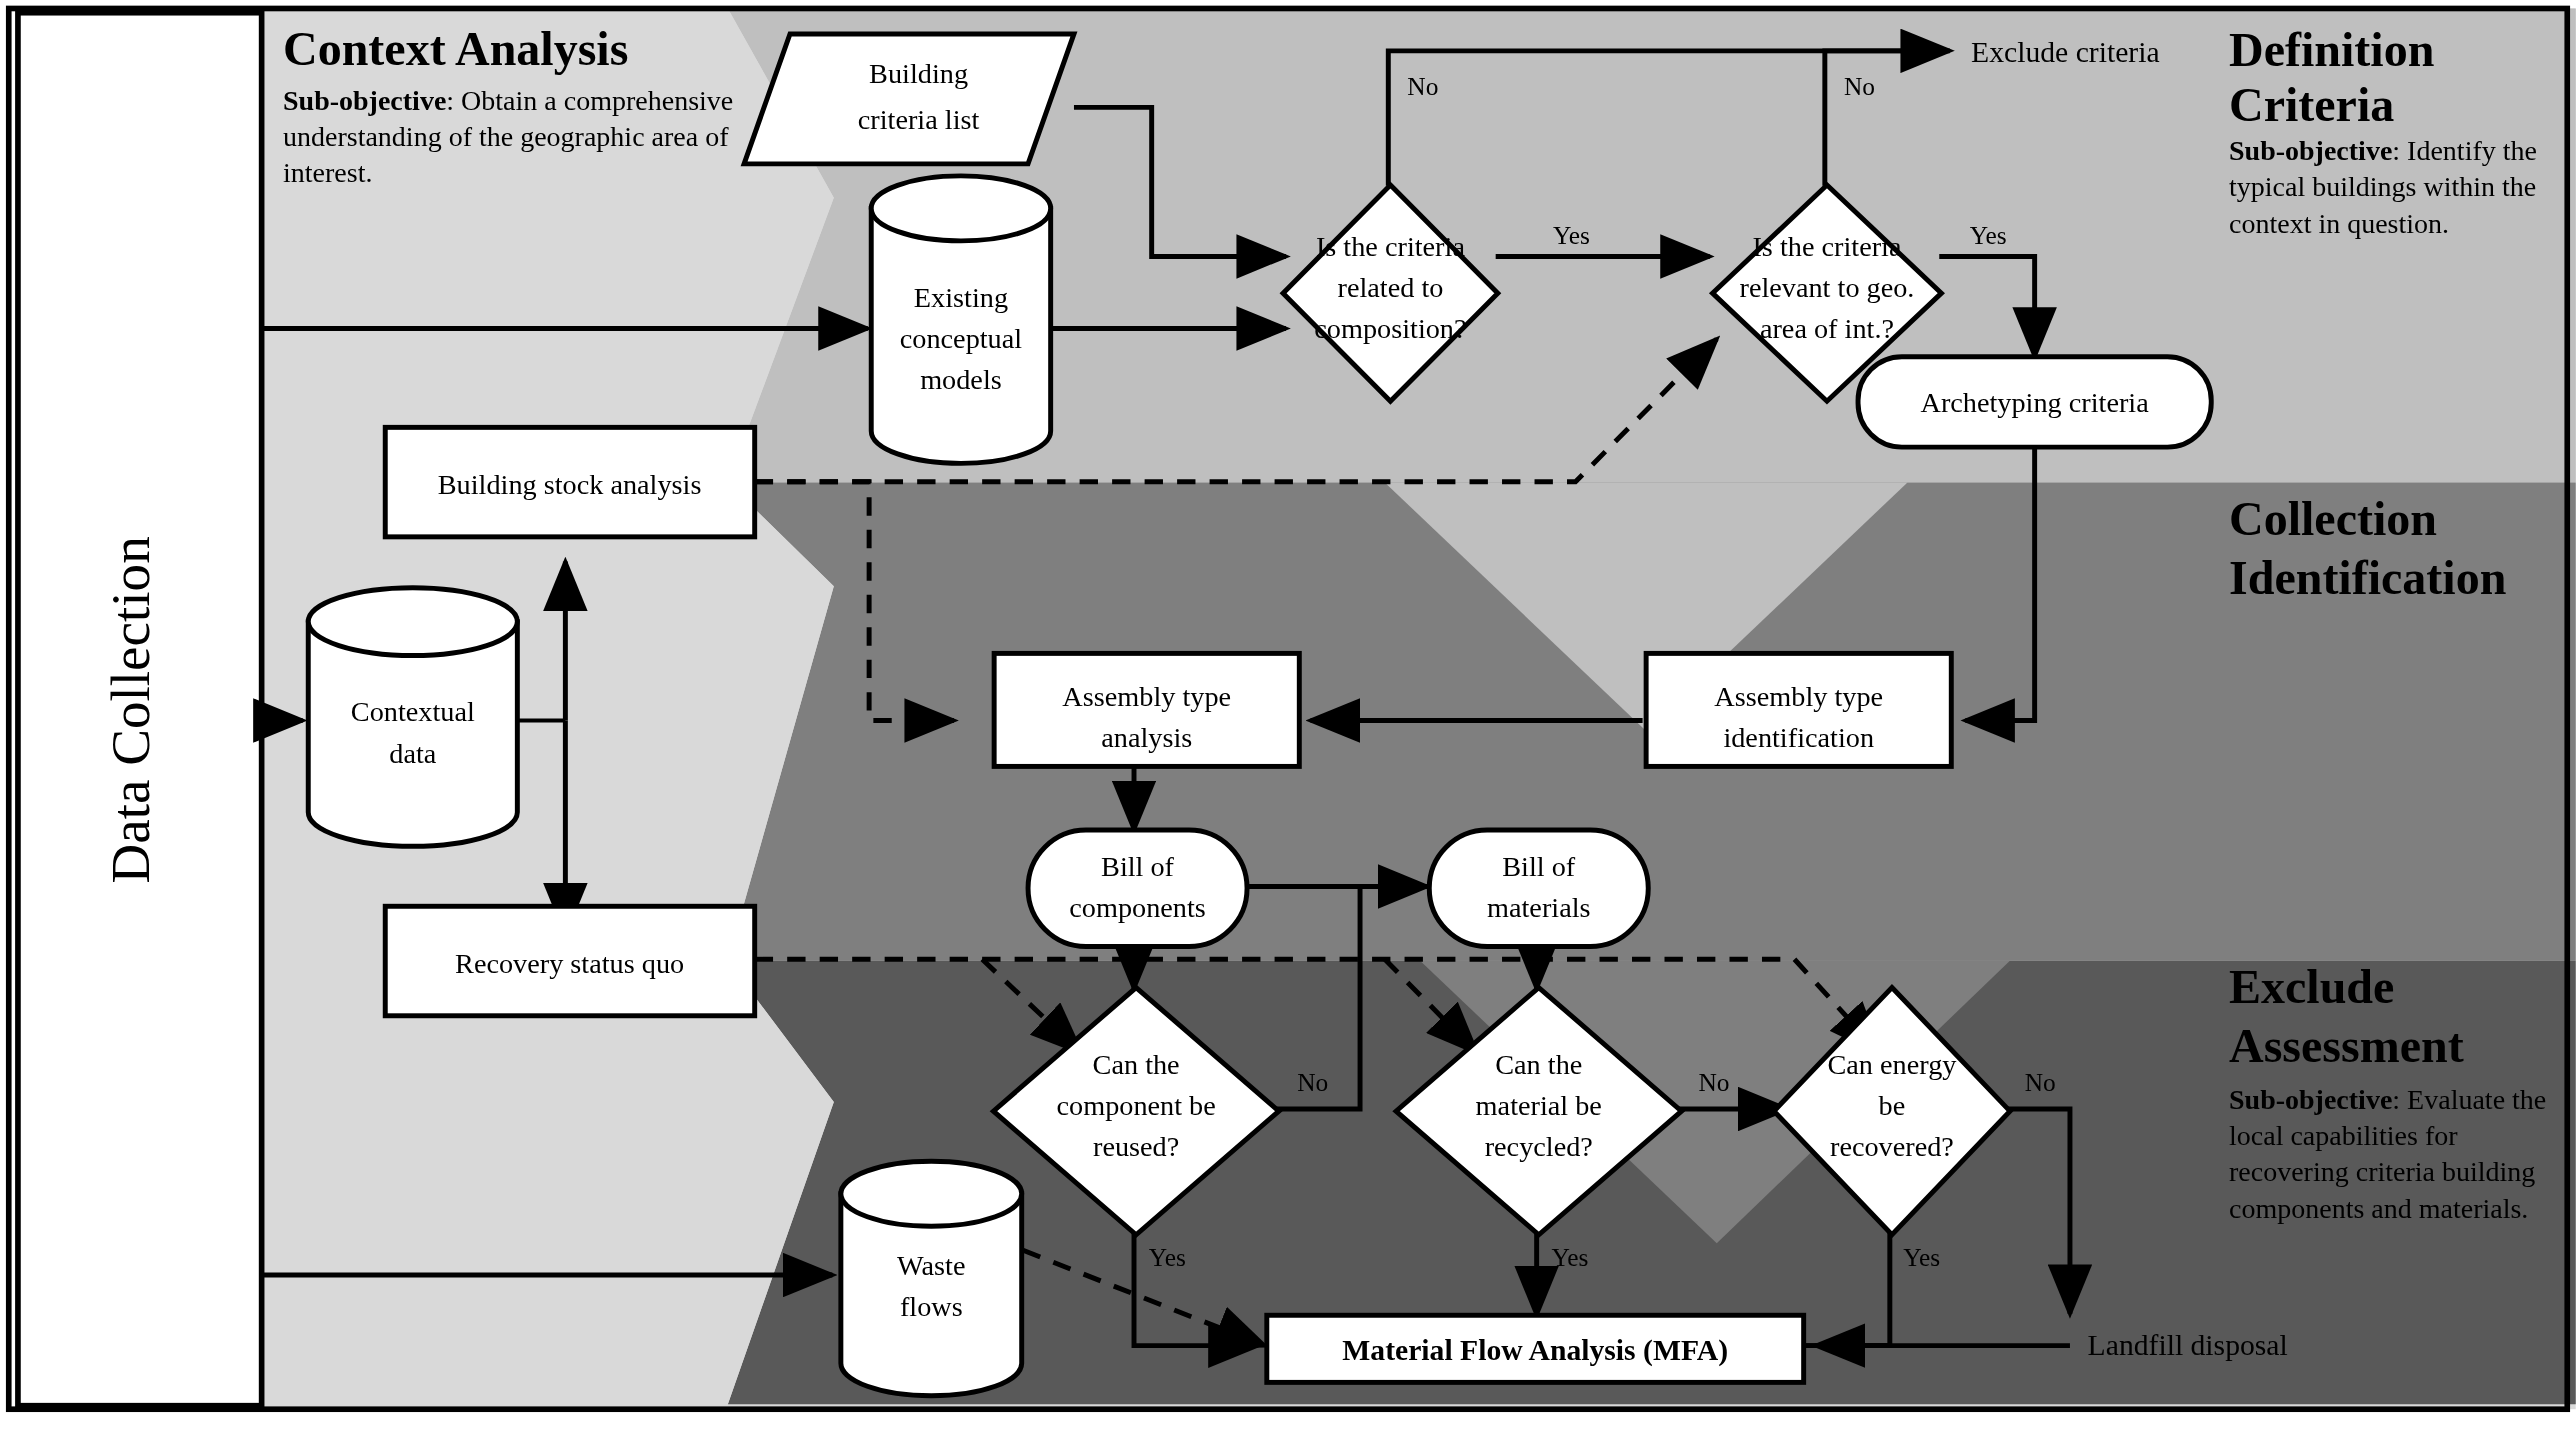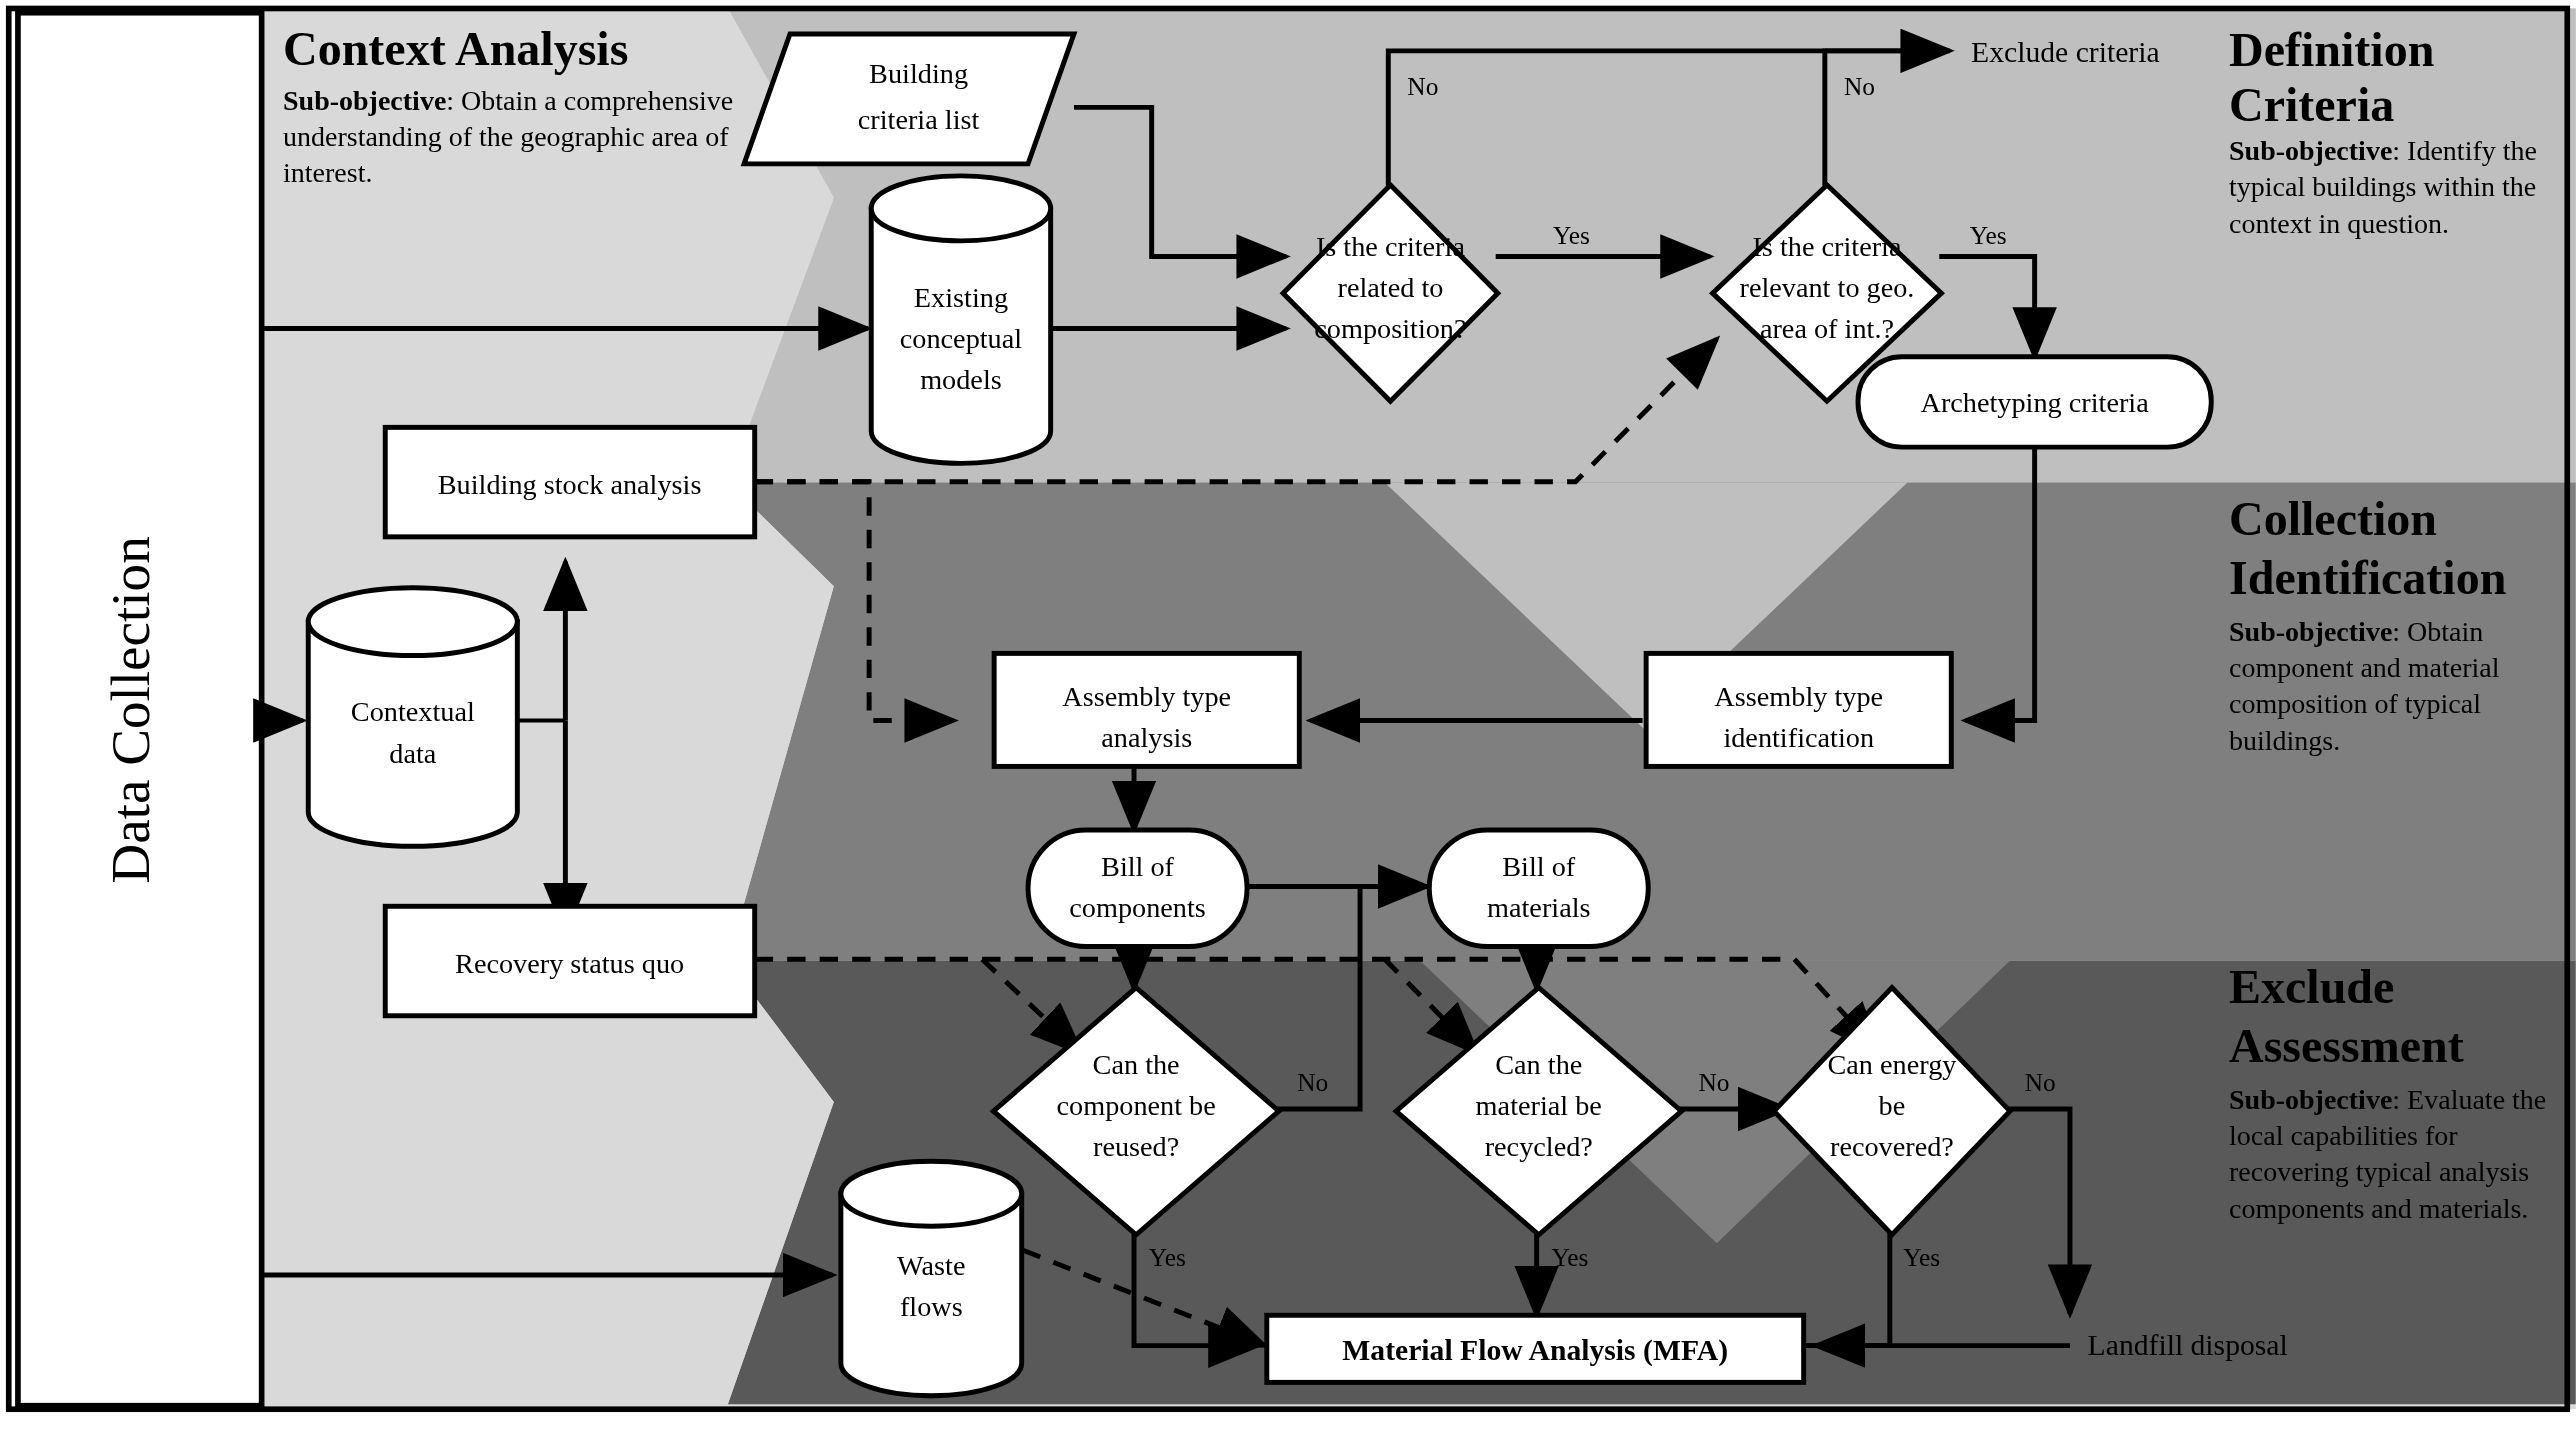--- a/index.html
+++ b/index.html
@@ -251,22 +251,21 @@
 
   <div style="position:absolute;left:2229px;top:17.7px;width:332px;">
     <div class="bandH" style="margin-top:4.2px;">Definition</div>
     <div class="bandH">Criteria</div>
     <div class="bandP" style="margin-top:1px;line-height:1.3;"><span class="so">Sub-objective</span><span>: Identify the typical buildings within the context in question.</span></div>
   </div>
 
   <div style="position:absolute;left:2229px;top:491px;width:332px;">
     <div class="bandH">Collection</div>
     <div class="bandH" style="margin-top:4.2px;">Identification</div>
-    <div class="bandP" style="margin-top:8.5px;line-height:1.3;"><span class="so">Sub-objective</span><span>: Obtain component and material composition of typical buildings.</span></div>
   </div>
 
   <div style="position:absolute;left:2229px;top:959px;width:332px;">
     <div class="bandH">Exclude</div>
     <div class="bandH" style="margin-top:4.2px;">Assessment</div>
-    <div class="bandP" style="margin-top:8.5px;line-height:1.3;"><span class="so">Sub-objective</span><span>: Evaluate the local capabilities for recovering typical analysis components and materials.</span></div>
+    <div class="bandP" style="margin-top:8.5px;line-height:1.3;"><span class="so">Sub-objective</span><span>: Evaluate the local capabilities for recovering criteria building components and materials.</span></div>
   </div>
 </div>
 
 
 </body></html>

